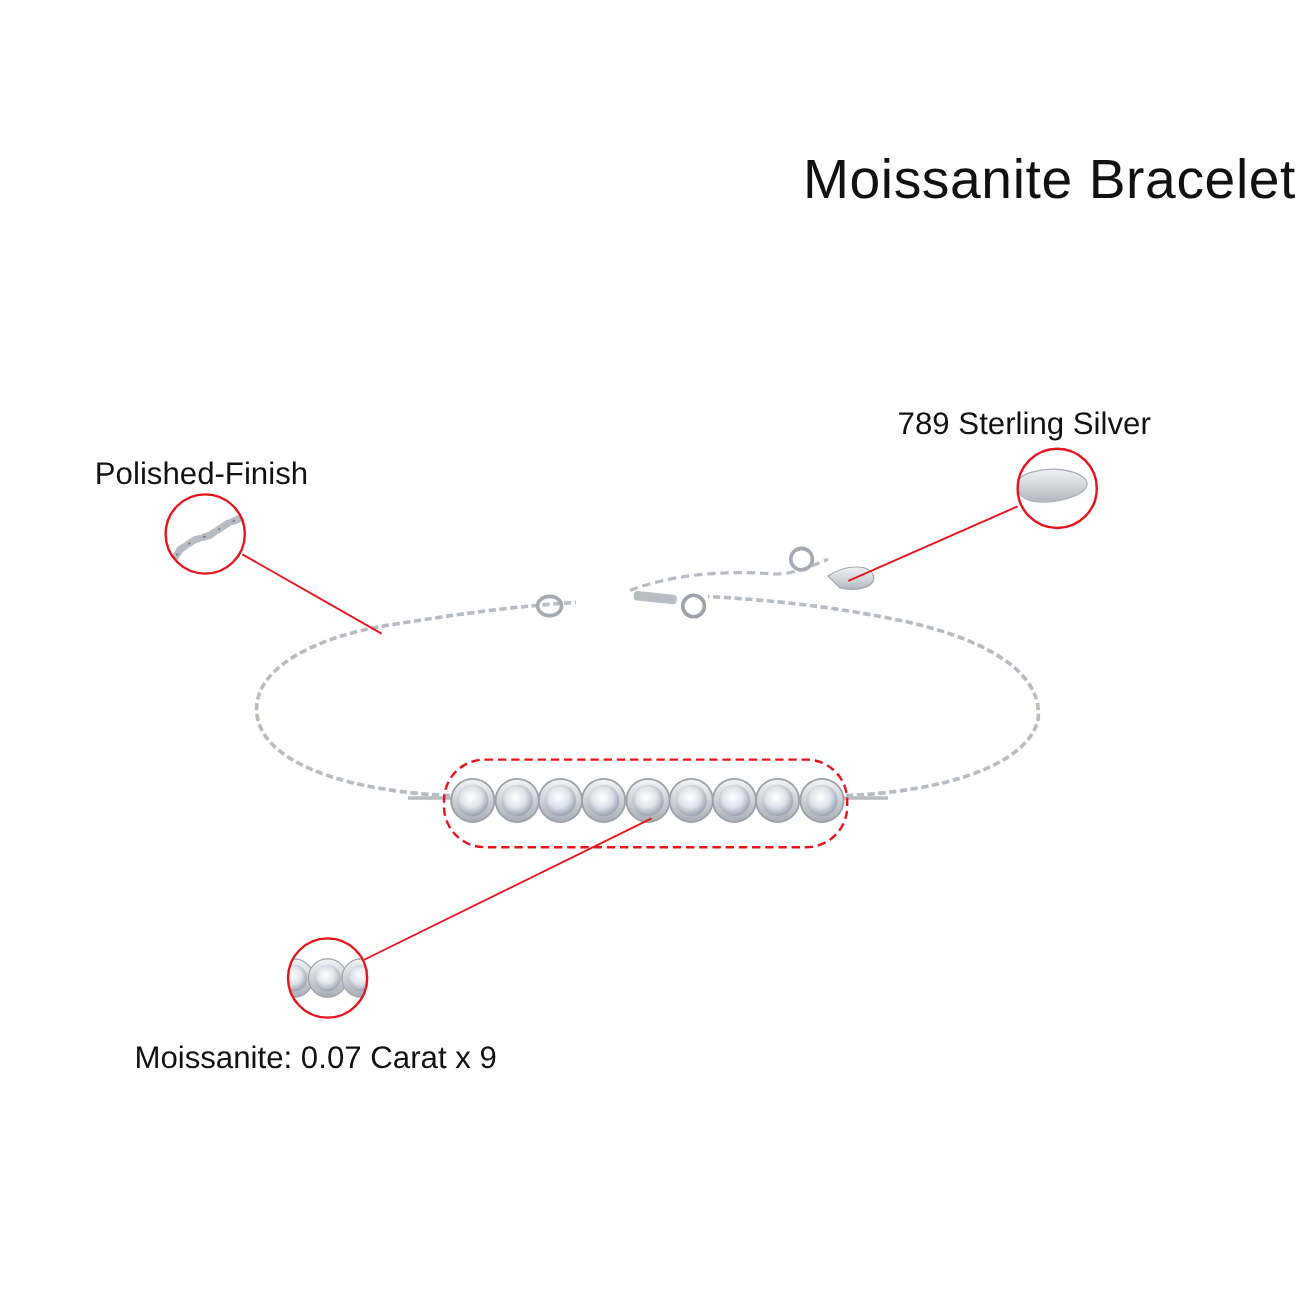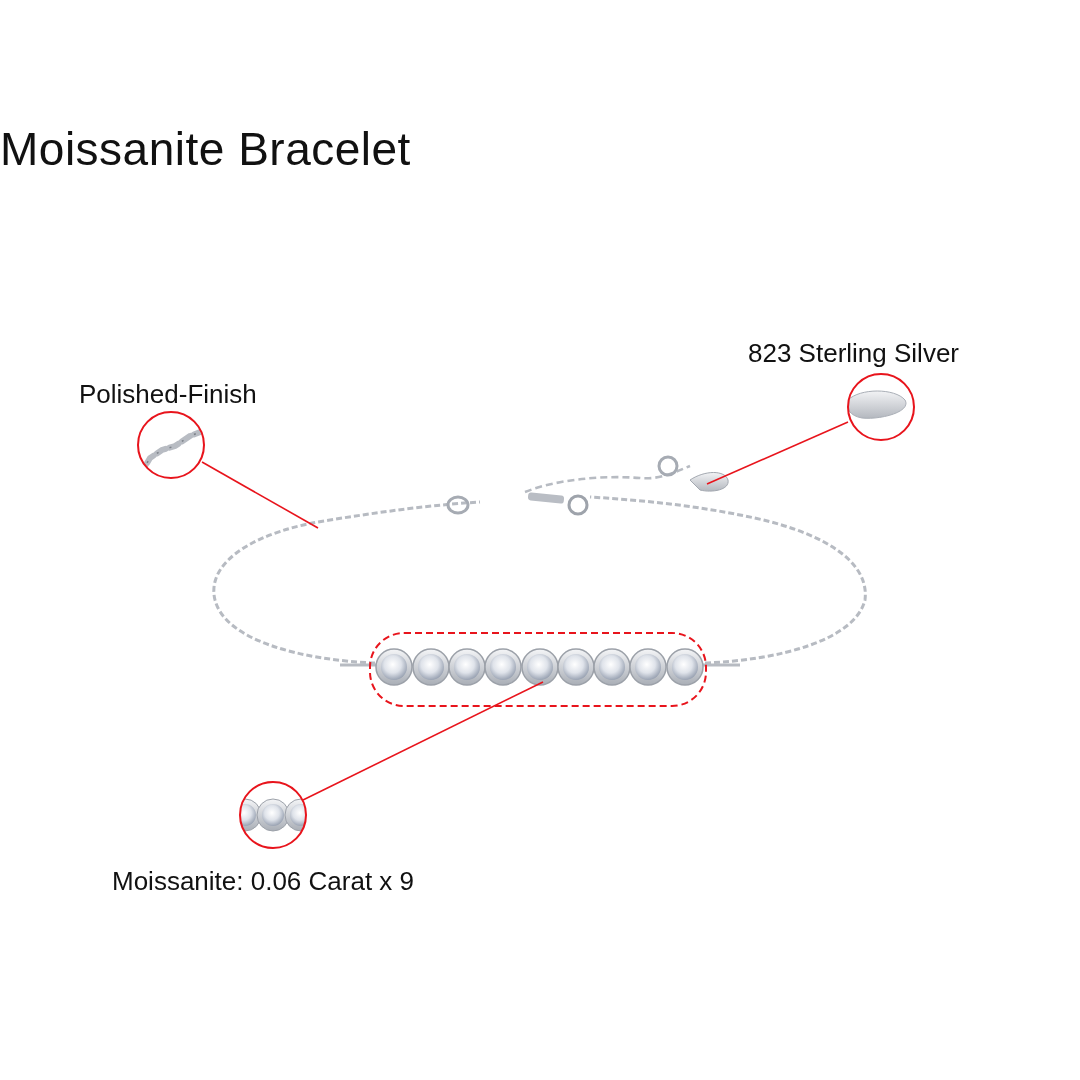--- a/index.html
+++ b/index.html
@@ -1,31 +1,31 @@
 <!DOCTYPE html>
 <html><head>
 <meta charset="utf-8">
 <style>
   html, body { margin: 0; padding: 0; background: #ffffff; }
   body { width: 1080px; height: 1080px; position: relative; overflow: hidden; font-family: "Liberation Sans", "DejaVu Sans", sans-serif; color: #111; }
-  .title { position: absolute; left: 0; width: 1080px; top: 122px; text-align: left; font-size: 46px; font-weight: 400; letter-spacing: 0.5px; }
+  .title { position: absolute; left: 0; width: 1080px; top: 122px; text-align: right; font-size: 46px; font-weight: 400; letter-spacing: 0.5px; }
   .label { position: absolute; font-size: 26px; white-space: nowrap; }
   .lbl-polish { left: 79px; top: 356px; margin-top: 23px; }
   .lbl-silver { left: 748px; top: 338px; }
   .lbl-stone { left: 112px; top: 866px; }
   svg.art { position: absolute; left: 0; top: 0; }
 </style>
 </head>
 <body>
 
 <div class="title">Moissanite Bracelet</div>
 
 <div class="label lbl-polish">Polished-Finish</div>
-<div class="label lbl-silver">823 Sterling Silver</div>
-<div class="label lbl-stone">Moissanite: 0.06 Carat x 9</div>
+<div class="label lbl-silver">789 Sterling Silver</div>
+<div class="label lbl-stone">Moissanite: 0.07 Carat x 9</div>
 
 <svg class="art" width="1080" height="1080" viewBox="0 0 1080 1080">
   <defs>
     <radialGradient id="stoneG" cx="45%" cy="40%" r="60%">
       <stop offset="0" stop-color="#ffffff"></stop>
       <stop offset="0.55" stop-color="#dfe3ea"></stop>
       <stop offset="1" stop-color="#9aa3b3"></stop>
     </radialGradient>
     <linearGradient id="bezelG" x1="0" y1="0" x2="0" y2="1">
       <stop offset="0" stop-color="#f4f5f7"></stop>

